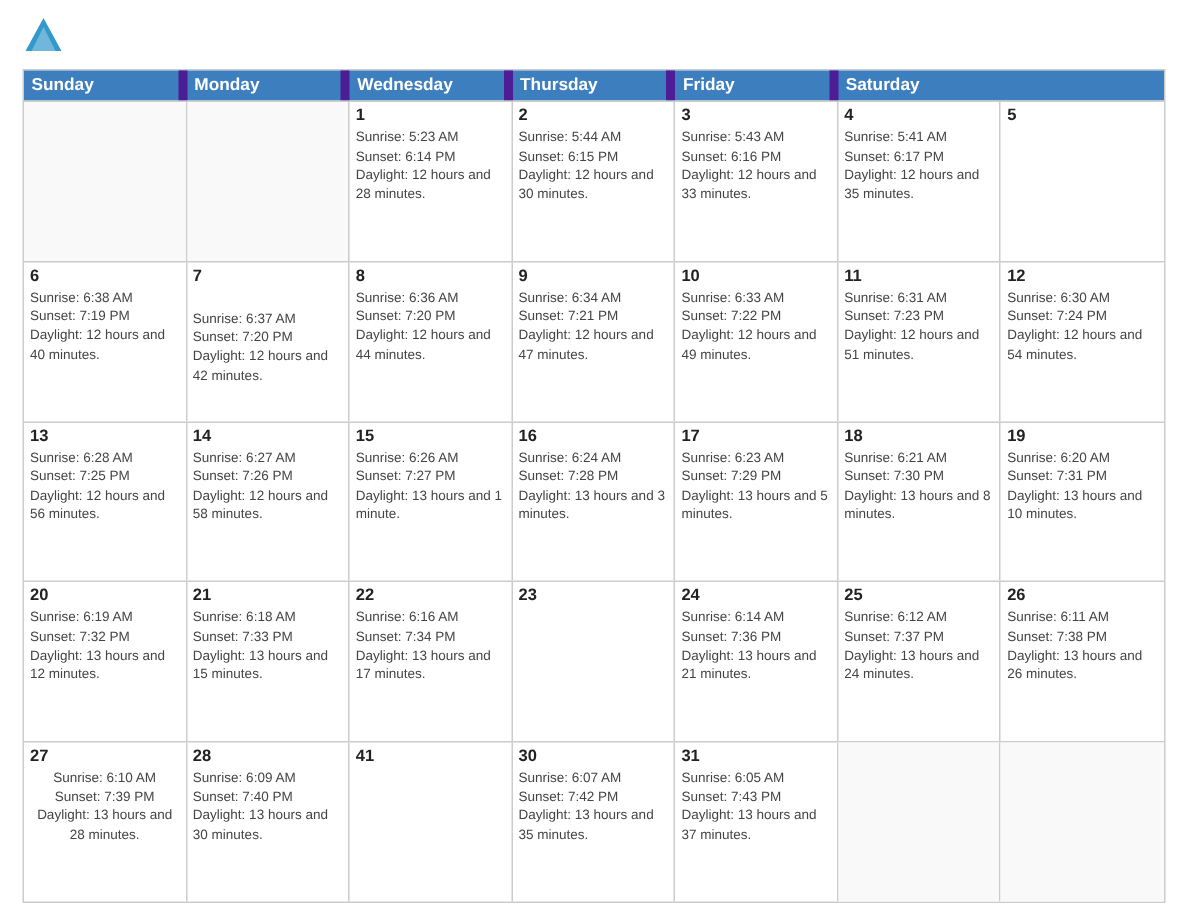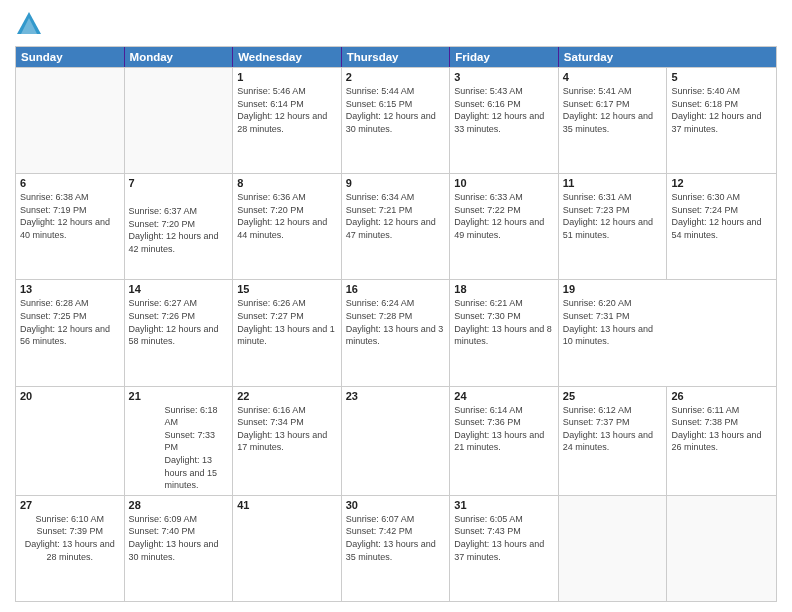--- a/index.html
+++ b/index.html
@@ -62,21 +62,21 @@
       display: grid;
       grid-template-columns: repeat(7, 1fr);
       background: #3d7ebf;
     }
     .cal-header-cell {
       color: #fff;
       font-size: 11.5px;
       font-weight: bold;
       padding: 4px 5px;
       text-align: left;
-      border-right: 1px solid #4c1d95;
+      border-right: 6px solid #4c1d95;
     }
     .cal-header-cell:last-child { border-right: none; }
     .cal-body {
       display: flex;
       flex-direction: column;
       flex: 1;
     }
     .cal-row {
       display: grid;
       grid-template-columns: repeat(7, 1fr);
@@ -134,21 +134,21 @@
         <div class="cal-header-cell">Thursday</div>
         <div class="cal-header-cell">Friday</div>
         <div class="cal-header-cell">Saturday</div>
       </div>
     <div class="cal-body" id="cal-body">
         <div class="cal-row">
           <div class="cal-cell empty"></div>
           <div class="cal-cell empty"></div>
           <div class="cal-cell">
             <div class="day-number">1</div>
-            <div class="day-info" style="white-space: pre-line;">Sunrise: 5:46 AM
+            <div class="day-info" style="white-space: pre-line;">Sunrise: 5:23 AM
 Sunset: 6:14 PM
 Daylight: 12 hours and 28 minutes.</div>
           </div>
           <div class="cal-cell">
             <div class="day-number">2</div>
             <div class="day-info" style="white-space: pre-line;">Sunrise: 5:44 AM
 Sunset: 6:15 PM
 Daylight: 12 hours and 30 minutes.</div>
           </div>
           <div class="cal-cell">
@@ -158,23 +158,20 @@
 Daylight: 12 hours and 33 minutes.</div>
           </div>
           <div class="cal-cell">
             <div class="day-number">4</div>
             <div class="day-info" style="white-space: pre-line;">Sunrise: 5:41 AM
 Sunset: 6:17 PM
 Daylight: 12 hours and 35 minutes.</div>
           </div>
           <div class="cal-cell">
             <div class="day-number">5</div>
-            <div class="day-info" style="white-space: pre-line;">Sunrise: 5:40 AM
-Sunset: 6:18 PM
-Daylight: 12 hours and 37 minutes.</div>
           </div>
         </div>
         <div class="cal-row">
           <div class="cal-cell">
             <div class="day-number">6</div>
             <div class="day-info" style="white-space: pre-line;">Sunrise: 6:38 AM
 Sunset: 7:19 PM
 Daylight: 12 hours and 40 minutes.</div>
           </div>
           <div class="cal-cell">
@@ -233,39 +230,48 @@
 Sunset: 7:27 PM
 Daylight: 13 hours and 1 minute.</div>
           </div>
           <div class="cal-cell">
             <div class="day-number">16</div>
             <div class="day-info" style="white-space: pre-line;">Sunrise: 6:24 AM
 Sunset: 7:28 PM
 Daylight: 13 hours and 3 minutes.</div>
           </div>
           <div class="cal-cell">
+            <div class="day-number">17</div>
+            <div class="day-info" style="white-space: pre-line;">Sunrise: 6:23 AM
+Sunset: 7:29 PM
+Daylight: 13 hours and 5 minutes.</div>
+          </div>
+          <div class="cal-cell">
             <div class="day-number">18</div>
             <div class="day-info" style="white-space: pre-line;">Sunrise: 6:21 AM
 Sunset: 7:30 PM
 Daylight: 13 hours and 8 minutes.</div>
           </div>
           <div class="cal-cell">
             <div class="day-number">19</div>
             <div class="day-info" style="white-space: pre-line;">Sunrise: 6:20 AM
 Sunset: 7:31 PM
 Daylight: 13 hours and 10 minutes.</div>
           </div>
         </div>
         <div class="cal-row">
           <div class="cal-cell">
             <div class="day-number">20</div>
+            <div class="day-info" style="white-space: pre-line;">Sunrise: 6:19 AM
+Sunset: 7:32 PM
+Daylight: 13 hours and 12 minutes.</div>
           </div>
           <div class="cal-cell">
             <div class="day-number">21</div>
-            <div class="day-info" style="white-space: pre-line; margin-left: 36px;">Sunrise: 6:18 AM
+            <div class="day-info" style="white-space: pre-line;">Sunrise: 6:18 AM
 Sunset: 7:33 PM
 Daylight: 13 hours and 15 minutes.</div>
           </div>
           <div class="cal-cell">
             <div class="day-number">22</div>
             <div class="day-info" style="white-space: pre-line;">Sunrise: 6:16 AM
 Sunset: 7:34 PM
 Daylight: 13 hours and 17 minutes.</div>
           </div>
           <div class="cal-cell">

